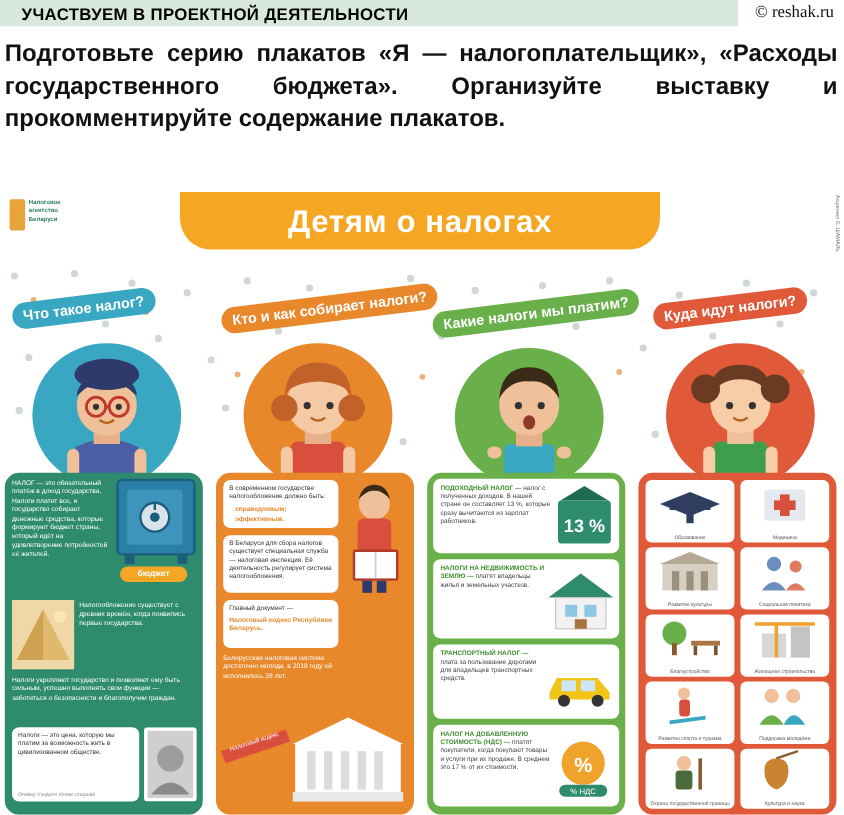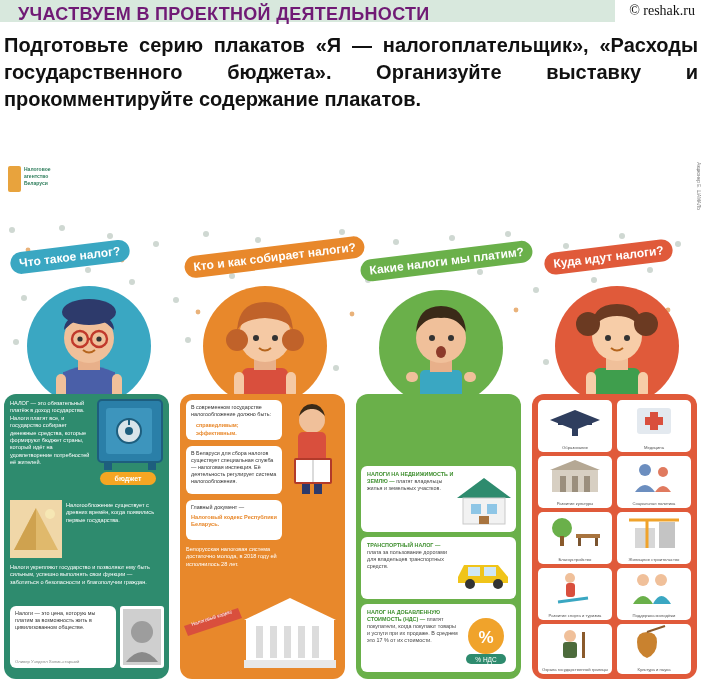--- a/index.html
+++ b/index.html
@@ -1,20 +1,20 @@
 <!DOCTYPE html>
 <html><head>
 <meta charset="utf-8">
 <style>
   html,body{margin:0;padding:0;}
   body{width:703px;height:679px;background:#ffffff;font-family:"Liberation Sans",sans-serif;overflow:hidden;position:relative;}
 
   
   .hdr{position:absolute;left:0;top:0;width:615px;height:22px;background:#d8e8dd;}
-  .hdr-txt{position:absolute;left:18px;top:4px;font-size:18px;font-weight:bold;color:#701a75;letter-spacing:.3px;}
+  .hdr-txt{position:absolute;left:18px;top:4px;font-size:14px;font-weight:bold;color:#000000;letter-spacing:.3px;}
   .watermark{position:absolute;right:8px;top:3px;font-size:14px;color:#111;font-family:"Liberation Serif",serif;}
 
   
   .task{position:absolute;left:4px;top:32px;width:694px;font-size:20px;font-weight:bold;line-height:27px;color:#111;text-align:justify;}
   .task p{margin:0;}
 
   
   .poster{position:absolute;left:0;top:150px;width:703px;height:529px;}
 
   .logo{position:absolute;left:8px;top:14px;width:56px;height:34px;}
@@ -123,20 +123,23 @@
         <circle cx="668" cy="100" r="2.4"></circle>
       </g>
     </svg>
   </div>
 
   <div class="logo">
     <div class="lbar"></div>
     <div class="ltxt">Налоговое<br>агентство<br>Беларуси</div>
   </div>
 
+  <div class="title-pill">
+    <span>Детям о налогах</span>
+  </div>
 
   <div class="credit">Акционер Е. ШАМАЛЬ</div>
 
   <div class="colhead" style="left:4px;width:170px;">
     <div class="kidlabel" style="left:6px;top:0;background:#3aa7c2;transform:rotate(-7deg);">Что такое налог?</div>
     <svg width="170" height="150" style="position:absolute;left:0;top:14px;">
       <ellipse cx="85" cy="86" rx="62" ry="60" fill="#3aa7c2"></ellipse>
       <path d="M60 140 L60 112 Q85 100 110 112 L110 140 Z" fill="#4a5fa8"></path>
       <rect x="74" y="96" width="22" height="14" fill="#e8b08a"></rect>
       <circle cx="85" cy="78" r="25" fill="#f0c09a"></circle>
@@ -283,20 +286,31 @@
       <rect x="58" y="36" width="7" height="32" fill="#dcdcdc"></rect>
       <rect x="72" y="36" width="7" height="32" fill="#dcdcdc"></rect>
     </svg>
     <svg width="60" height="28" style="position:absolute;left:4px;top:214px;">
       <polygon points="0,18 54,0 58,10 4,28" fill="#d94f3d"></polygon>
       <text x="8" y="18" font-size="5" fill="#fff" transform="rotate(-18 8 18)">Налоговый кодекс</text>
     </svg>
   </div>
 
   <div class="panel p3">
+    <div class="greenbox" style="left:5px;top:5px;width:155px;height:62px;">
+      <div class="gt" style="width:95px;">
+        <b>ПОДОХОДНЫЙ НАЛОГ —</b>
+        <span>налог с полученных доходов. В нашей стране он составляет 13 %, которые сразу вычитаются из зарплат работников.</span>
+      </div>
+      <svg width="50" height="54" style="position:absolute;right:3px;top:4px;">
+        <rect x="2" y="14" width="44" height="36" rx="3" fill="#2e8b6e"></rect>
+        <text x="24" y="40" text-anchor="middle" font-size="15" font-weight="bold" fill="#ffffff">13 %</text>
+        <path d="M4 14 L24 2 L44 14 Z" fill="#1f6b54"></path>
+      </svg>
+    </div>
 
     <div class="greenbox" style="left:5px;top:72px;width:155px;height:66px;">
       <div class="gt" style="width:88px;">
         <b>НАЛОГИ НА НЕДВИЖИМОСТЬ И ЗЕМЛЮ —</b>
         <span>платят владельцы жилья и земельных участков.</span>
       </div>
       <svg width="58" height="54" style="position:absolute;right:3px;top:8px;">
         <polygon points="29,4 56,24 2,24" fill="#2e8b6e"></polygon>
         <rect x="8" y="24" width="42" height="26" fill="#f2f2f2" stroke="#c9c9c9"></rect>
         <rect x="16" y="30" width="10" height="10" fill="#8ec6e6"></rect>

